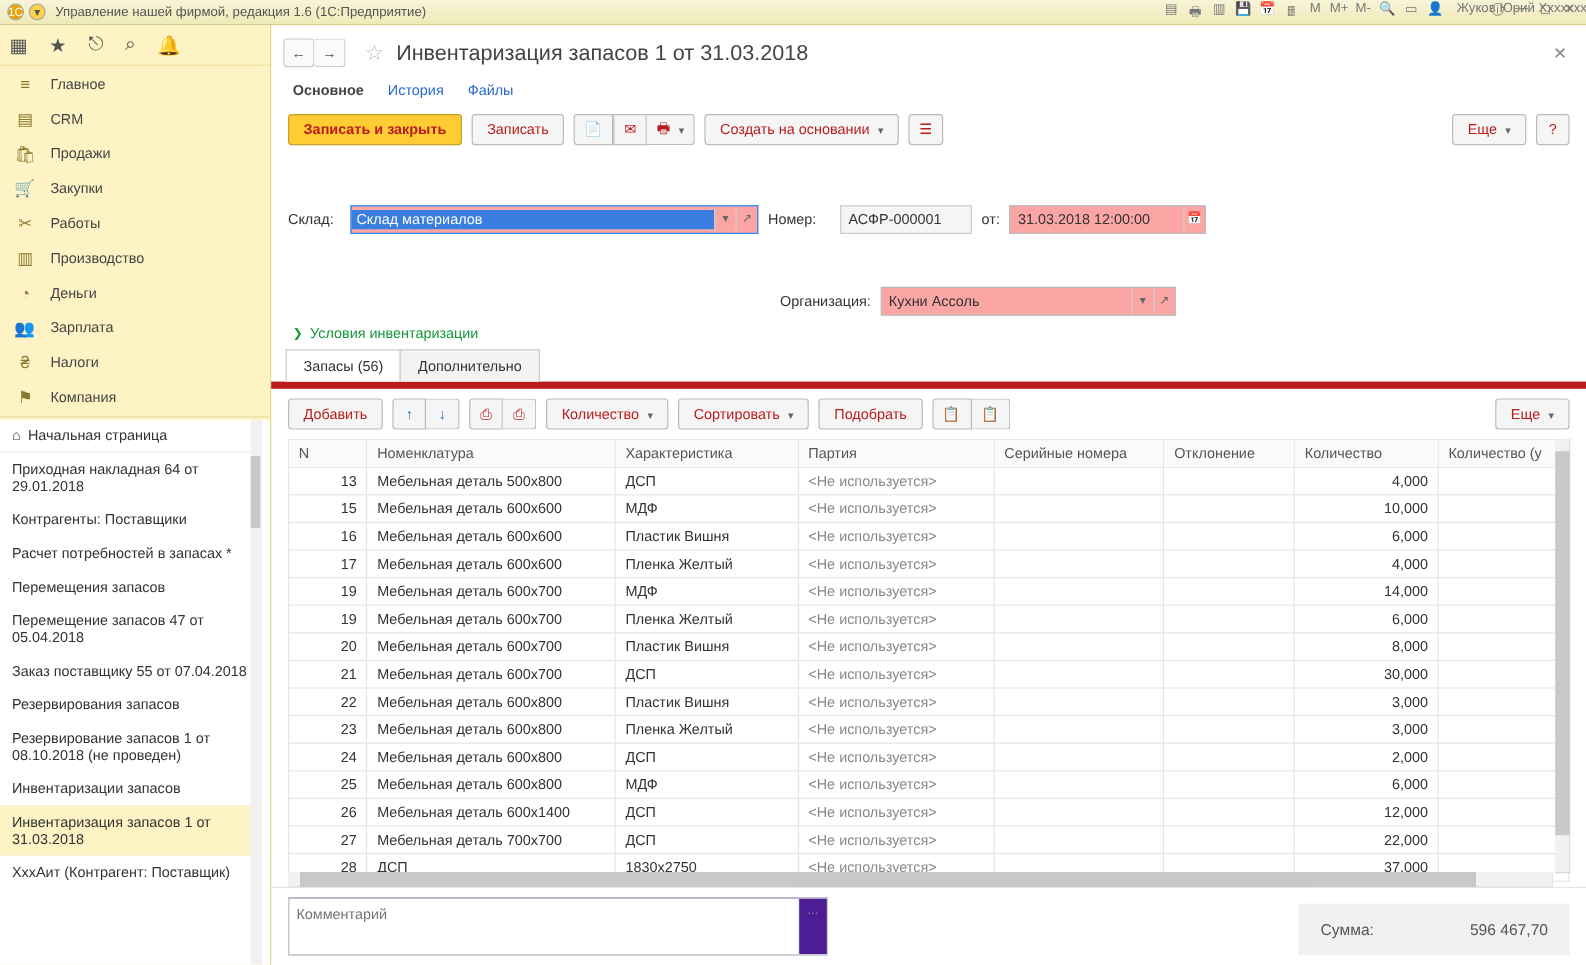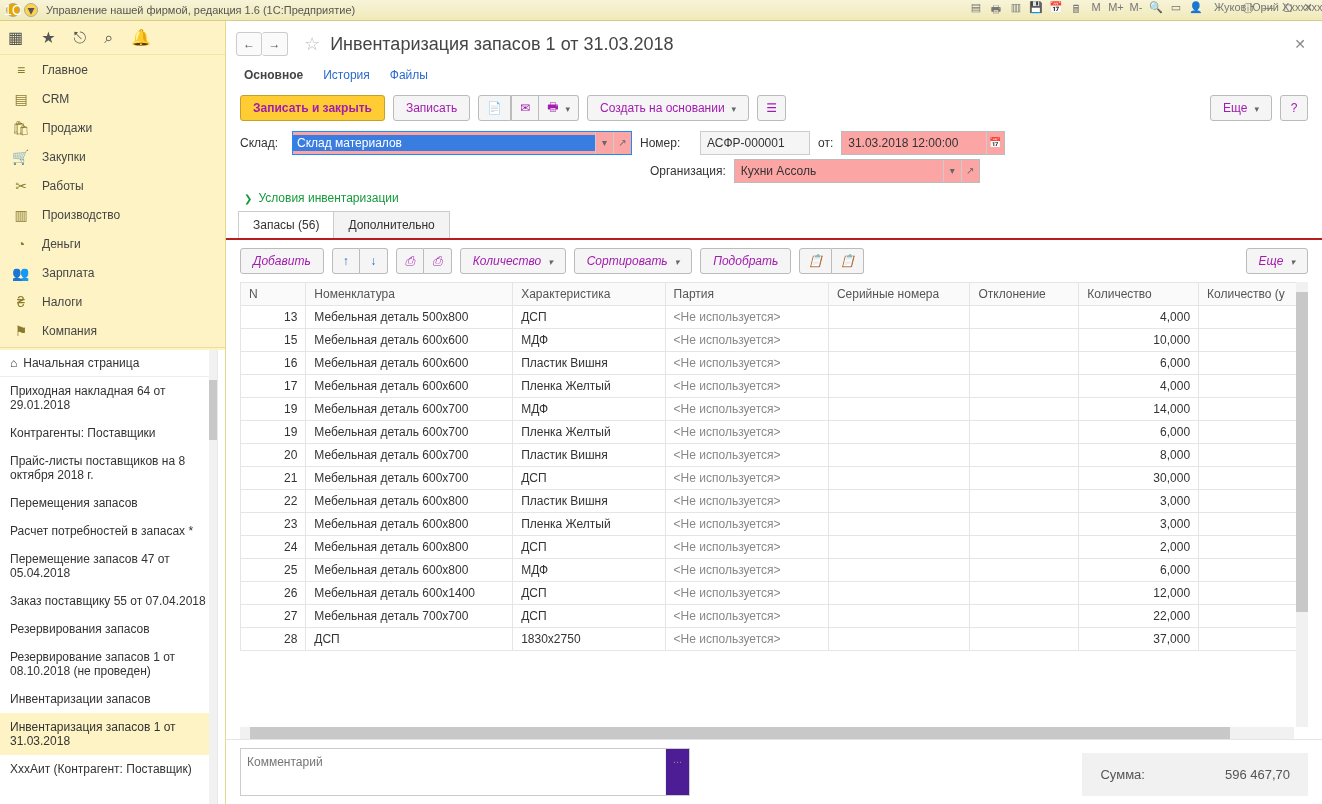--- a/index.html
+++ b/index.html
@@ -1,21 +1,21 @@
 <!DOCTYPE html>
 <html><head>
   <meta charset="utf-8">
   <style>
     * { box-sizing: border-box; font-family: Arial, sans-serif; }
     html,body { margin:0; padding:0; height:100%; background:#fff; overflow:hidden;}
     body { font-size:12px; color:#333; }
 
     
     .titlebar { height:21px; background:linear-gradient(#f7f4d8,#f0eab8); border-bottom:1px solid #d6cd8b; display:flex; align-items:center; padding:0 6px; font-size:11px; color:#555;}
-    .titlebar .round { width:14px; height:14px; border-radius:50%; margin-right:4px; border:1px solid #aaa; display:flex; align-items:center; justify-content:center; font-size:14px;}
+    .titlebar .round { width:14px; height:14px; border-radius:50%; margin-right:4px; border:1px solid #aaa; display:flex; align-items:center; justify-content:center; font-size:10px;}
     .titlebar .r-red { background:#e7a600; color:#fff;}
     .titlebar .r-yel { background:#ffd24a;}
     .titlebar .title-text { flex:1; padding-left:4px;}
     .titlebar .sysicons { display:flex; gap:4px;}
     .titlebar .sysicons span { width:16px; text-align:center; color:#777; cursor:default;}
     .titlebar .user-txt { color:#777; margin:0 6px; white-space:nowrap;}
 
     
     .app { display:flex; height:calc(100% - 21px);}
     .leftcol { width:226px; background:#fdf3c4; border-right:1px solid #e5d98f; display:flex; flex-direction:column;}
@@ -42,47 +42,47 @@
     .nav-arrow-btn { width:26px; height:24px; border:1px solid #ccc; border-radius:3px; background:#fafafa; display:flex; align-items:center; justify-content:center; cursor:pointer; color:#555;}
     .star-icon { font-size:18px; color:#bbb; cursor:pointer; margin-left:6px;}
     .doc-title { font-size:18px; color:#444; font-weight:500;}
     .close-x { margin-left:auto; font-size:14px; color:#888; cursor:pointer; padding:4px;}
 
     .sub-tabs { display:flex; gap:20px; padding:0 18px; height:24px; align-items:center; font-size:12px;}
     .sub-tabs a { text-decoration:none; color:#2a6acc; cursor:pointer;}
     .sub-tabs span.act { color:#444; font-weight:bold;}
 
     .cmd-row { display:flex; align-items:center; padding:8px 14px; gap:8px;}
-    .btn { height:26px; border:1px solid #bbb; border-radius:3px; background:#f5f5f5; padding:0 12px; display:flex; align-items:center; gap:4px; font-size:12px; color:#a21caf; cursor:pointer; white-space:nowrap;}
+    .btn { height:26px; border:1px solid #bbb; border-radius:3px; background:#f5f5f5; padding:0 12px; display:flex; align-items:center; gap:4px; font-size:12px; color:#b91c1c; cursor:pointer; white-space:nowrap;}
     .btn.primary { background:#ffcc33; border-color:#c7a127; font-weight:bold;}
     .btn.icon { padding:0 8px; min-width:28px; justify-content:center;}
     .btn .dd::after { content:"▾"; font-size:9px; margin-left:3px; color:#666;}
     .btn-group { display:flex;}
     .btn-group .btn { border-radius:0;}
     .btn-group .btn:first-child { border-radius:3px 0 0 3px;}
     .btn-group .btn:last-child  { border-radius:0 3px 3px 0; border-left:none;}
     .spacer { flex:1; }
 
-    .form-row { display:flex; align-items:center; padding:2px 14px; gap:8px; font-size:12px; color:#333;}
+    .form-row { display:flex; align-items:center; padding:2px 14px; gap:8px; font-size:12px; color:#333;margin-top:40px;}
     .form-row label { white-space:nowrap;}
     .combo { display:flex; align-items:center; border:1px solid #bbb; height:24px; background:#fca5a5;}
     .combo.hi { border-color:#1a8cff;}
     .combo .val { flex:1; padding:0 6px; font-size:12px;}
     .combo .val.sel { background:#3a7de0; color:#fff; padding:1px 4px;}
     .combo .cbtn { width:18px; text-align:center; border-left:1px solid #ccc; color:#666; font-size:10px; cursor:pointer; line-height:22px;}
     .ro-field { height:24px; border:1px solid #ccc; background:#f5f5f5; padding:0 6px; display:flex; align-items:center;}
 
     .expando { padding:6px 18px; color:#159a3b; cursor:pointer; display:flex; align-items:center; gap:6px;}
     .expando::before { content:"❯"; color:#159a3b; font-size:10px;}
 
-    .tabs2 { display:flex; padding:0 12px; border-bottom:2px solid #b91c1c;}
+    .tabs2 { display:flex; padding:0 12px; border-bottom:6px solid #b91c1c;}
     .tab2 { padding:6px 14px; border:1px solid #ccc; border-bottom:none; margin-right:-1px; background:#f3f3f3; font-size:12px; cursor:pointer;}
     .tab2.act { background:#fff;}
 
-    .table-tools { display:flex; align-items:center; padding:8px 14px; gap:8px;font-style:italic;}
+    .table-tools { display:flex; align-items:center; padding:8px 14px; gap:8px;}
     .tbl-wrap { flex:1; min-height:0; position:relative; margin:0 14px 0 14px; }
     .tbl-scroll { overflow:auto; position:absolute; inset:0; padding-bottom:14px;}
     table.data { border-collapse:collapse; width:100%; font-size:12px;}
     table.data th, table.data td { border:1px solid #e5e5e5; padding:4px 8px; text-align:left;}
     table.data th { background:#fafafa; font-weight:normal; color:#555; position:sticky; top:0;}
     table.data td.num { text-align:right;margin-top:27px;}
     td.party { color:#888; font-style:normal;}
     
     .bottom { display:flex; padding:8px 14px; align-items:stretch; gap:20px; border-top:1px solid #e5e5e5;}
     .comment { width:450px; height:48px; border:1px solid #ccc; background:#4c1d95; display:flex;}
@@ -190,23 +190,22 @@
 
     <div class="sub-col">
       <div class="sub-list-wrap">
         <div class="sub-heading">
           <span class="ic">⌂</span>
           <span>Начальная страница</span>
         </div>
         <div class="sub-list" id="history-list">
             <div class="sub-item">Приходная накладная 64 от 29.01.2018</div>
             <div class="sub-item">Контрагенты: Поставщики</div>
-            <div class="sub-item">Прайс-листы поставщиков на 8 октября 2018 г.</div>
+            <div class="sub-item">Расчет потребностей в запасах *</div>
             <div class="sub-item">Перемещения запасов</div>
-            <div class="sub-item">Расчет потребностей в запасах *</div>
             <div class="sub-item">Перемещение запасов 47 от 05.04.2018</div>
             <div class="sub-item">Заказ поставщику 55 от 07.04.2018</div>
             <div class="sub-item">Резервирования запасов</div>
             <div class="sub-item">Резервирование запасов 1 от 08.10.2018 (не проведен)</div>
             <div class="sub-item">Инвентаризации запасов</div>
             <div class="sub-item sel">Инвентаризация запасов 1 от 31.03.2018</div>
             <div class="sub-item">ХххАит (Контрагент: Поставщик)</div>
           </div>
         <div class="scrollbar-fake">
           <div class="scrollbar-thumb" style="top:30px;height:60px"></div>

